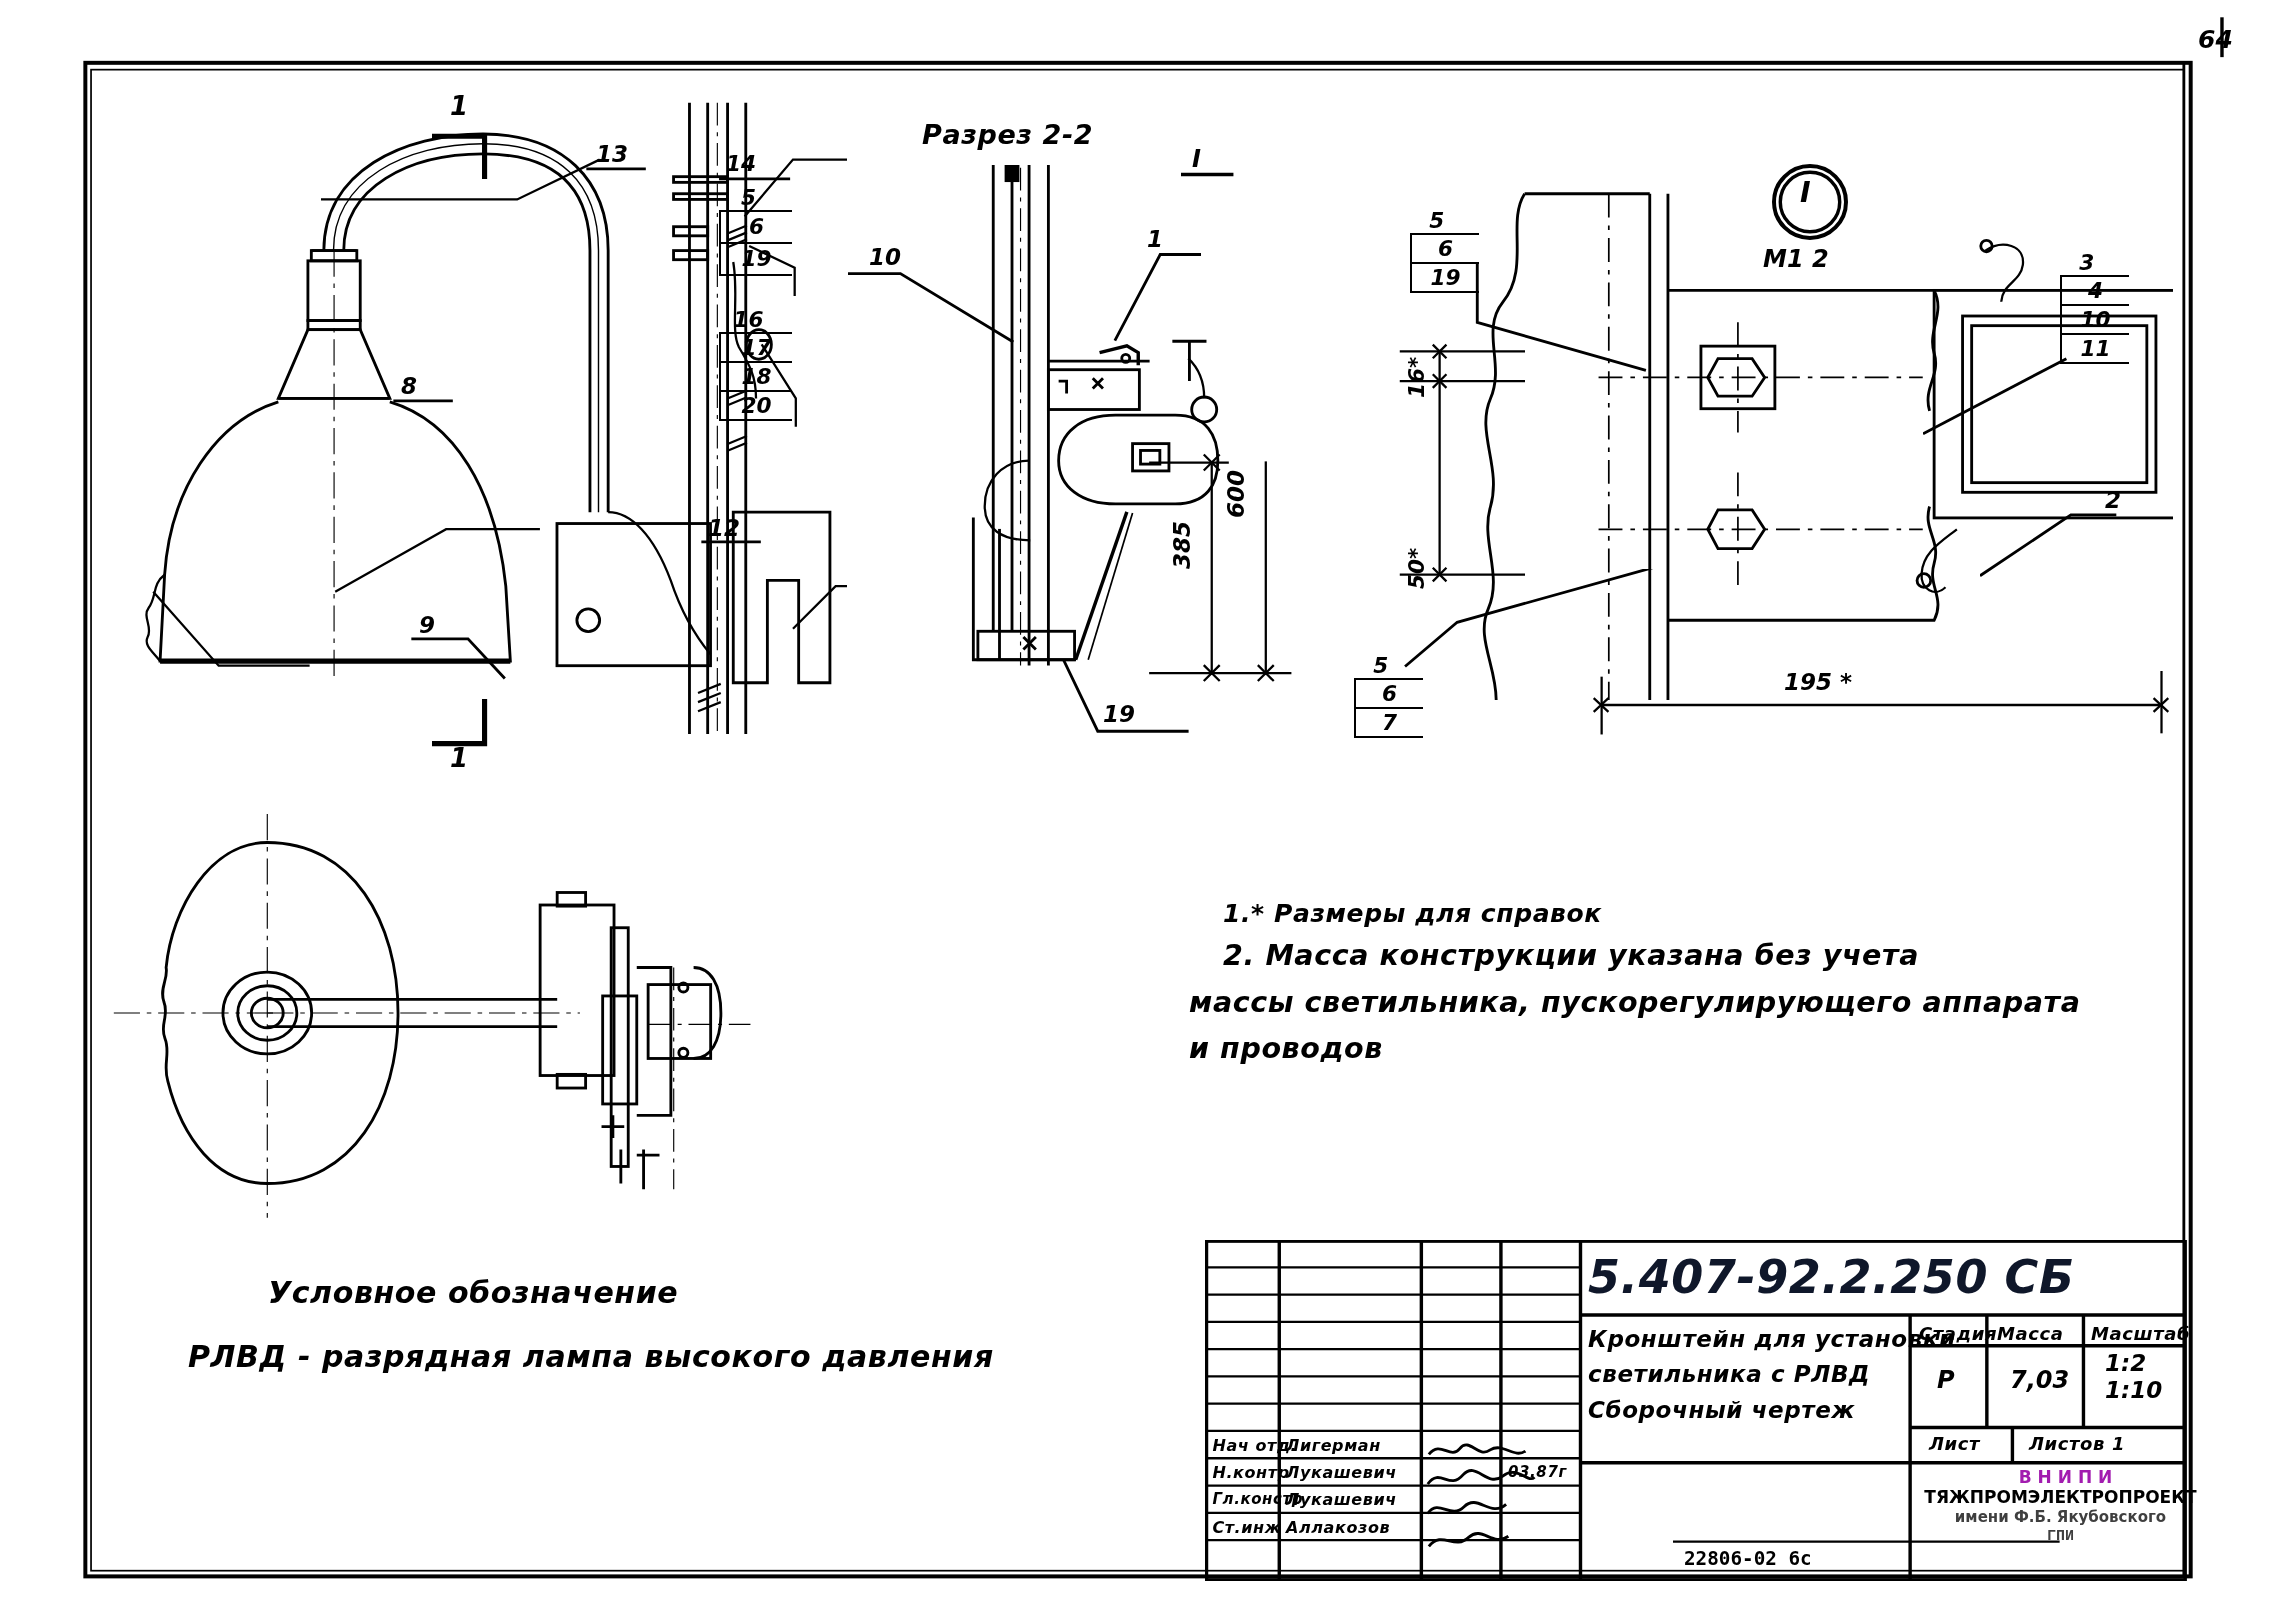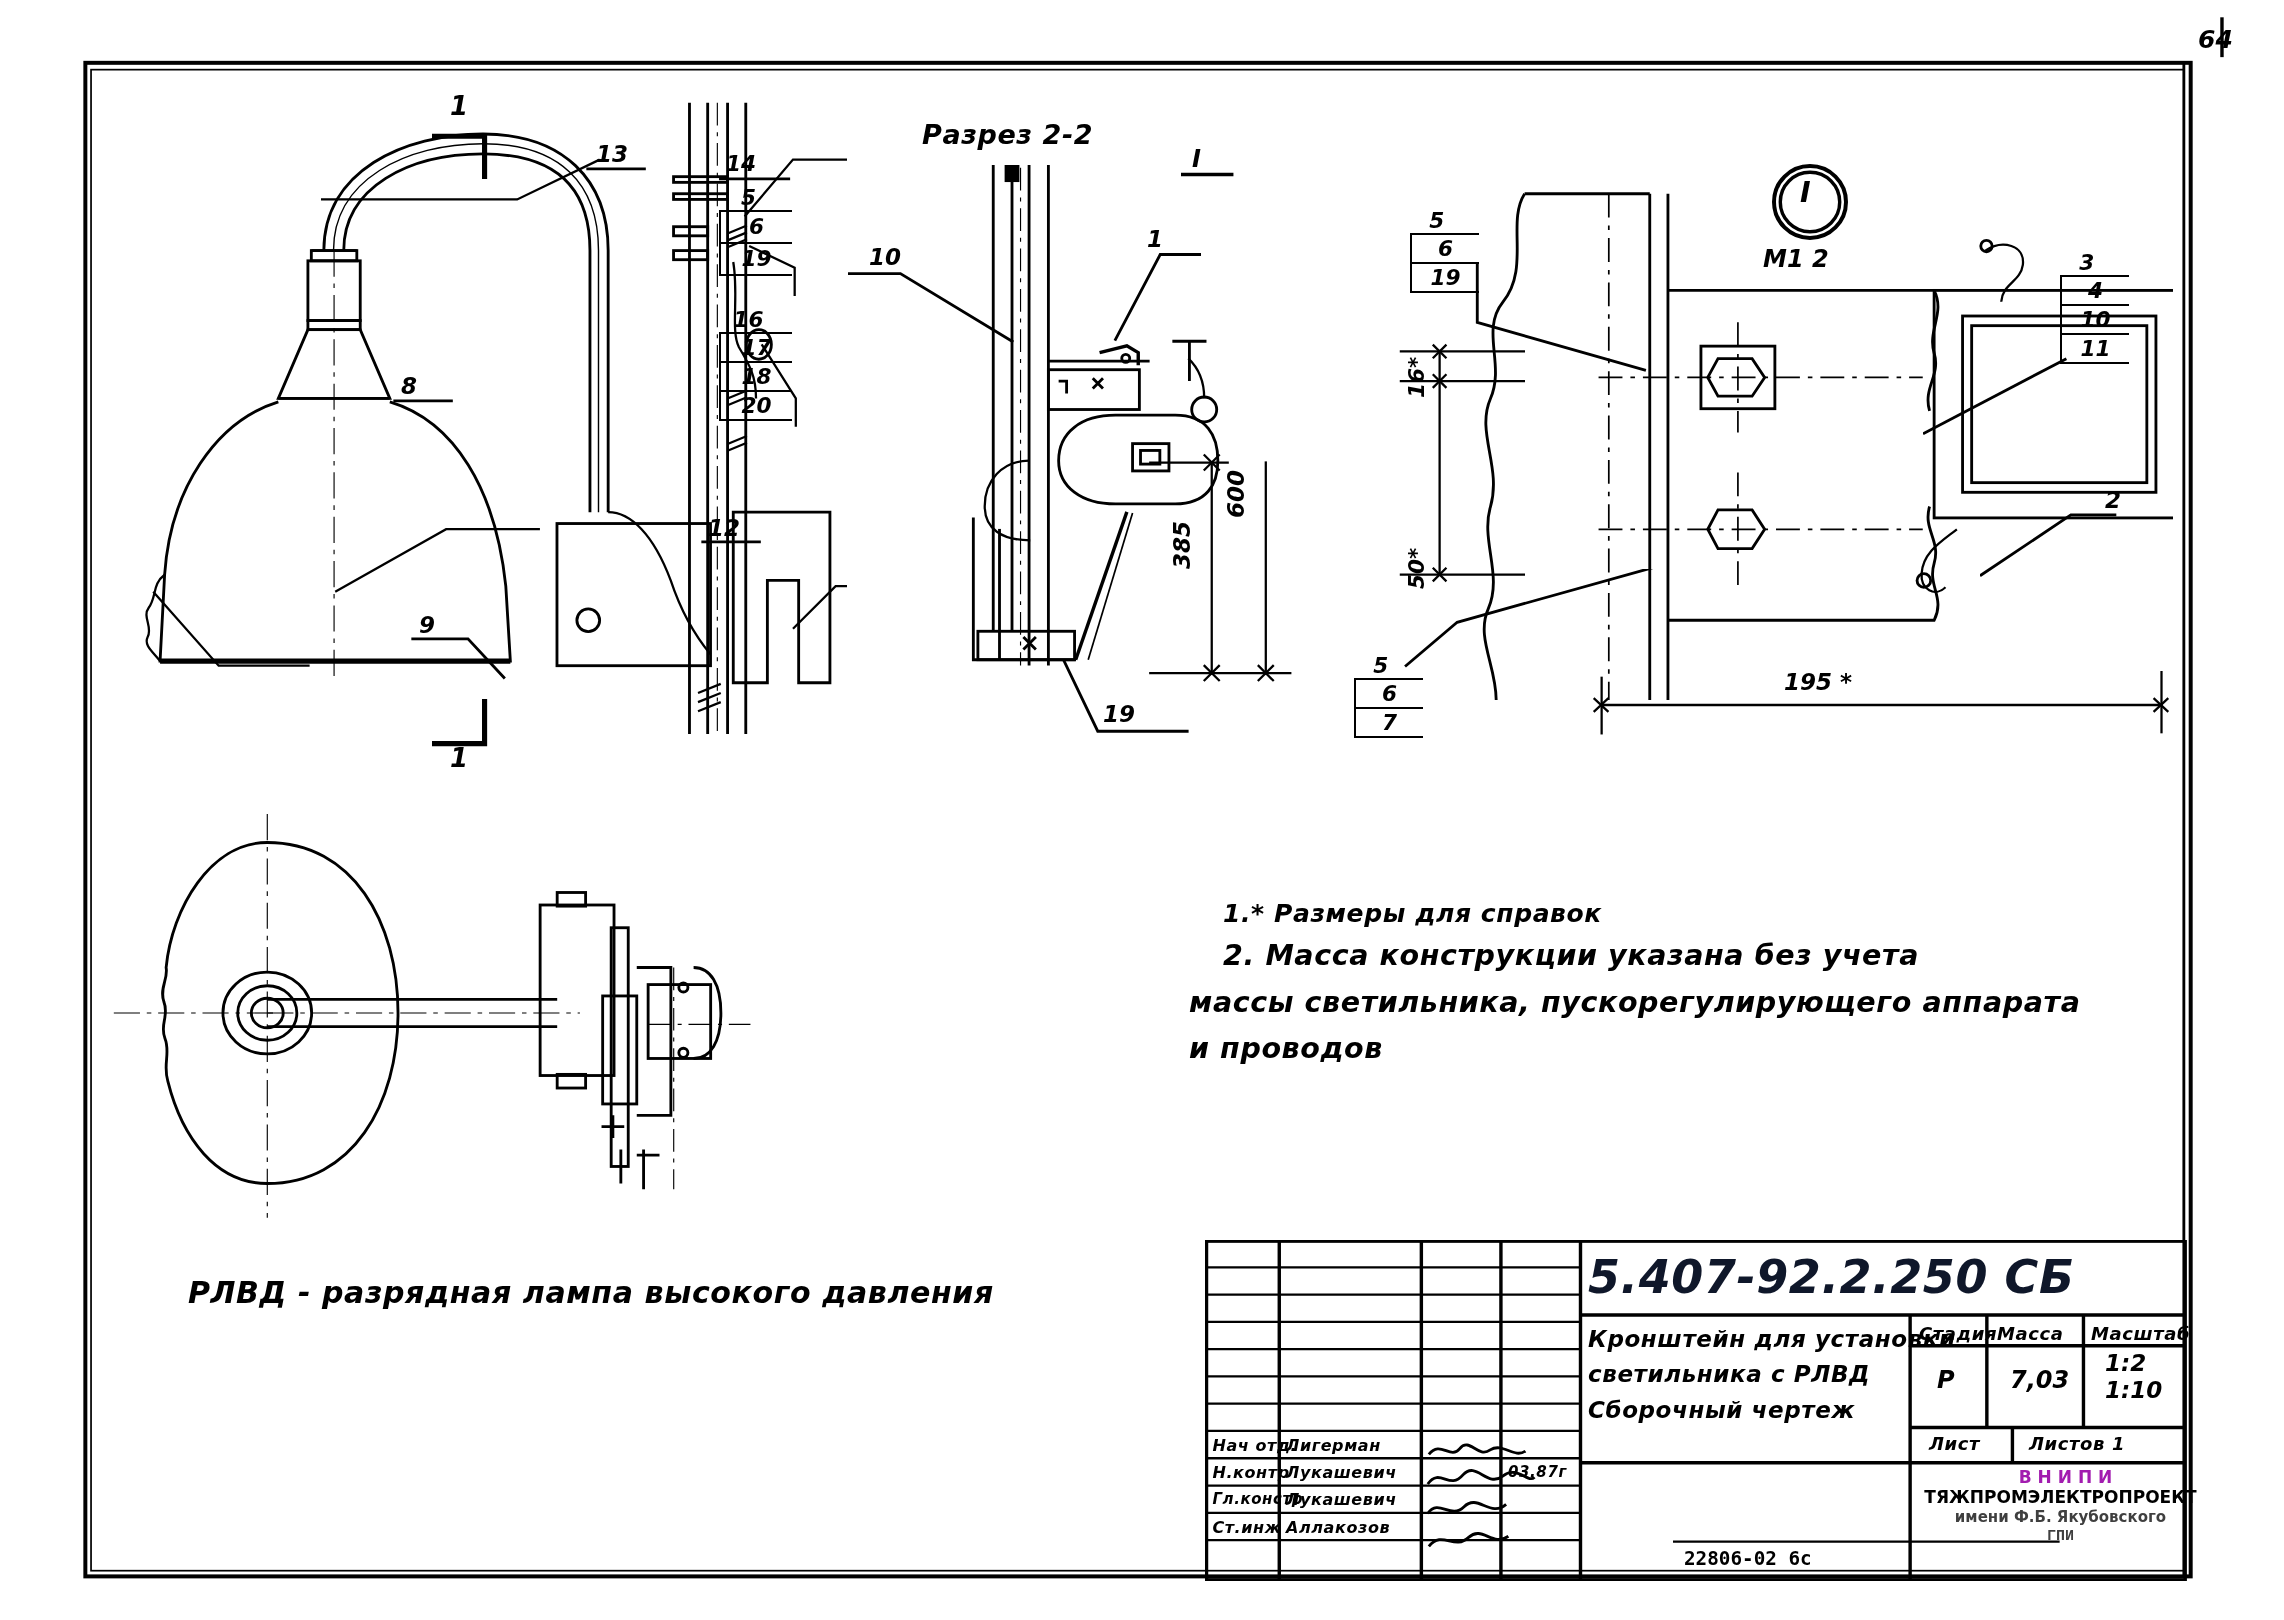--- a/index.html
+++ b/index.html
@@ -370,20 +370,21 @@
     </svg>
 
   <div class="abs" style="left:1223px;top:899px;">
     <div class="hand" style="font-size:25px;margin-bottom:11px;">1.* Размеры для справок</div>
     <div class="hand" style="font-size:28.5px;margin-bottom:13.7px;">2. Масса конструкции указана без учета</div>
     <div class="hand" style="font-size:28.5px;margin-left:-34px;margin-bottom:13.7px;">массы светильника, пускорегулирующего аппарата</div>
     <div class="hand" style="font-size:28.5px;margin-left:-34px;">и проводов</div>
   </div>
 
   <div class="abs" style="left:188px;top:1275px;">
+    <div class="hand" style="font-size:30px;margin-left:80px;margin-bottom:28.5px;">Условное обозначение</div>
     <div class="hand" style="font-size:30px;">РЛВД - разрядная лампа высокого давления</div>
   </div>
 
   <svg class="abs" style="left:1205px;top:1240px;" width="984" height="341" viewBox="0 0 1730 600">
     <g stroke="#000" fill="none" stroke-width="6">
 
       <rect x="2" y="2" width="1722" height="596"></rect>
 
       <line x1="660" y1="2" x2="660" y2="598"></line>
       <line x1="660" y1="132" x2="1724" y2="132"></line>

